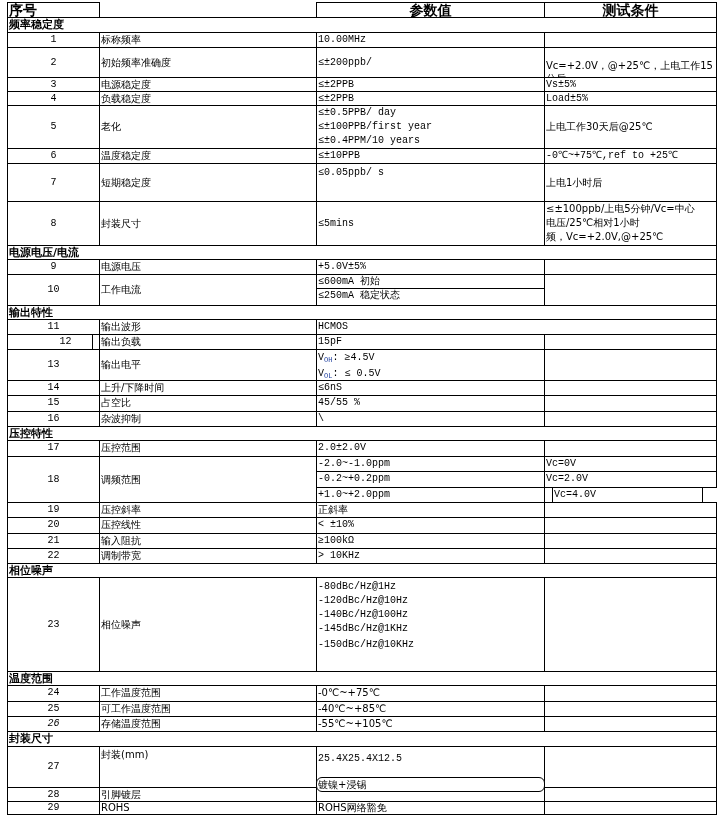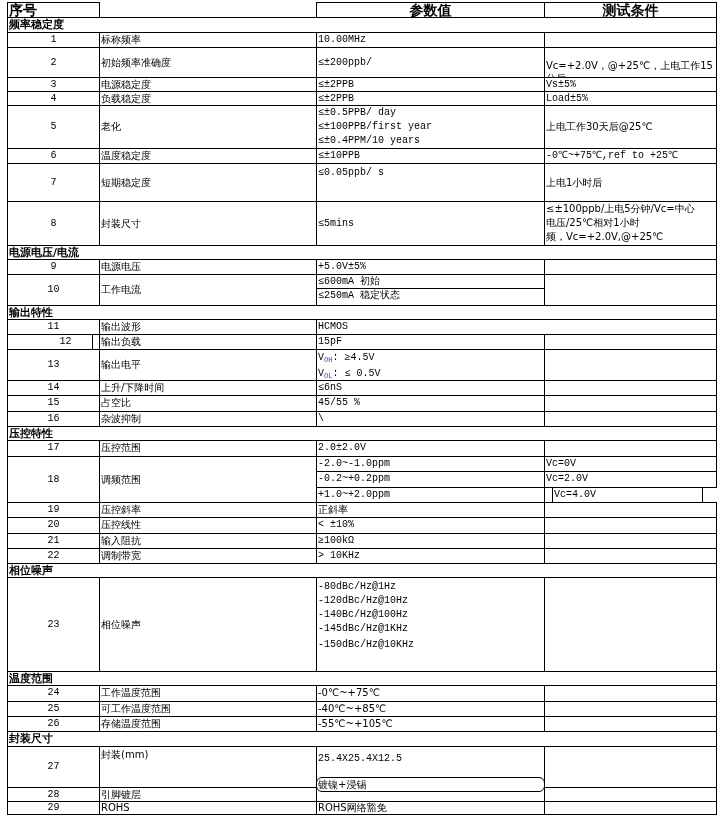--- a/index.html
+++ b/index.html
@@ -217,21 +217,21 @@
   <div class="cell center mono" style="left:7px;top:685px;width:93px;height:17px;">24</div>
   <div class="cell" style="left:99px;top:685px;width:218px;height:17px;">工作温度范围</div>
   <div class="cell" style="left:316px;top:685px;width:229px;height:17px;">-0℃~+75℃</div>
   <div class="cell" style="left:544px;top:685px;width:173px;height:17px;"></div>
 
   <div class="cell center mono" style="left:7px;top:701px;width:93px;height:16px;">25</div>
   <div class="cell" style="left:99px;top:701px;width:218px;height:16px;">可工作温度范围</div>
   <div class="cell" style="left:316px;top:701px;width:229px;height:16px;">-40℃~+85℃</div>
   <div class="cell" style="left:544px;top:701px;width:173px;height:16px;"></div>
 
-  <div class="cell center mono" style="left:7px;top:716px;width:93px;height:16px;">26</div>
+  <div class="cell center mono" style="left:7px;top:716px;width:93px;height:16px;font-style:italic;">26</div>
   <div class="cell" style="left:99px;top:716px;width:218px;height:16px;">存储温度范围</div>
   <div class="cell" style="left:316px;top:716px;width:229px;height:16px;">-55℃~+105℃</div>
   <div class="cell" style="left:544px;top:716px;width:173px;height:16px;"></div>
 
   <div class="cell sec" style="left:7px;top:731px;width:710px;height:16px;border-left:1px solid #000;">封装尺寸</div>
 
   <div class="cell center mono vmid" style="left:7px;top:746px;width:93px;height:42px;">
       <span>27</span>
     </div>
   <div class="cell" style="left:99px;top:746px;width:218px;height:42px;padding-top:1px;">封装(mm)</div>

